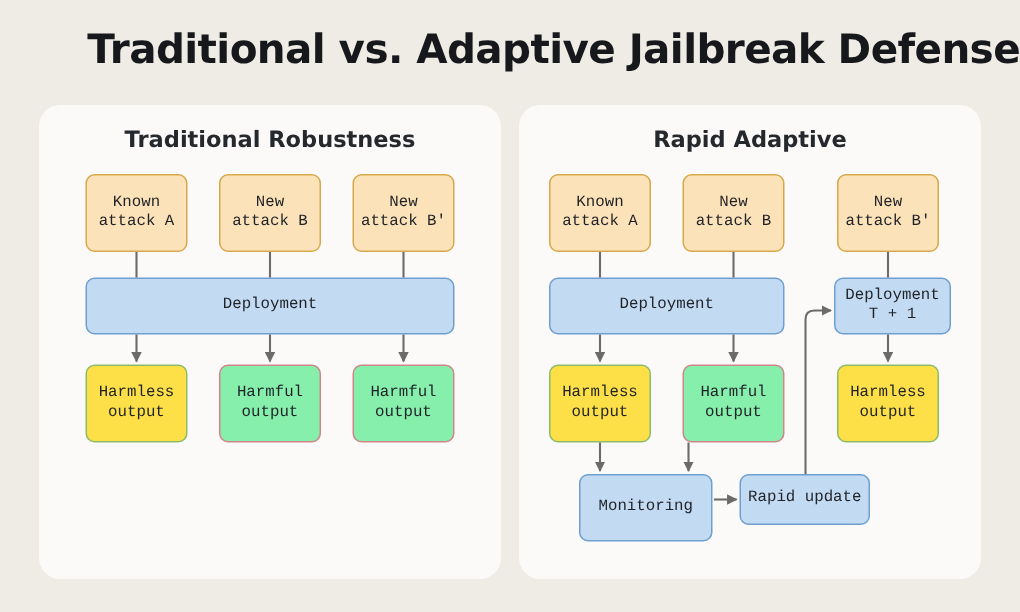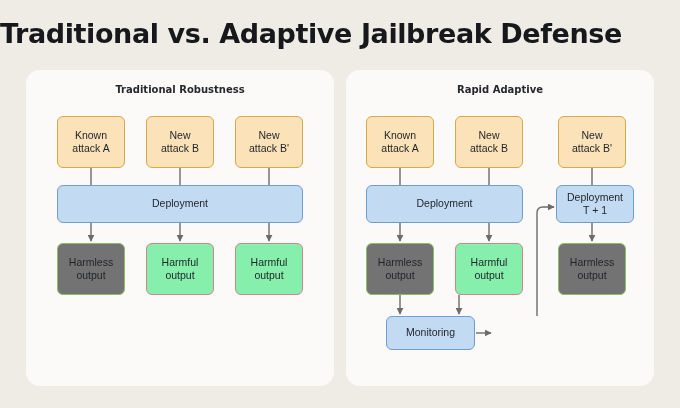--- a/index.html
+++ b/index.html
@@ -16,21 +16,21 @@
   #root {
     position: relative;
     width: 680px;
     height: 408px;
   }
   .title {
     position: absolute;
     left: 0;
     top: 18px;
     width: 680px;
-    text-align: left;
+    text-align: right;
     font-size: 27px;
     font-weight: bold;
     letter-spacing: -0.4px;
     color: #16181c;
     font-family: "DejaVu Sans", sans-serif;
   }
   .panel {
     position: absolute;
     top: 70px;
     height: 316px;
@@ -38,44 +38,44 @@
     border-radius: 14px;
   }
   #panel-left  { left: 26px;  width: 308px; }
   #panel-right { left: 346px; width: 308px; }
 
   .panel-title {
     position: absolute;
     top: 14px;
     width: 100%;
     text-align: center;
-    font-size: 10px;
+    font-size: 15px;
     font-weight: bold;
     color: #25282d;
     font-family: "DejaVu Sans", sans-serif;
   }
 
   .node {
     position: absolute;
     box-sizing: border-box;
     border-radius: 6px;
     border: 1px solid #999;
     display: flex;
     align-items: center;
     justify-content: center;
     text-align: center;
     font-size: 10.5px;
     line-height: 13.5px;
     color: #1f2227;
-    font-family: Liberation Sans, sans-serif;
+    font-family: Liberation Mono, monospace;
     white-space: pre-line;
   }
   .n-orange { background: #fbe2b8; border-color: #d8a94a; }
   .n-blue   { background: #c2daf2; border-color: #6e9fd0; }
-  .n-green  { background: #737373; border-color: #8cbb69; }
+  .n-green  { background: #fde047; border-color: #8cbb69; }
   .n-red    { background: #86efac; border-color: #d1848a; }
 
   .edges {
     position: absolute;
     left: 0; top: 0;
     width: 680px; height: 408px;
     pointer-events: none;
   }
 </style>
 </head>
@@ -119,21 +119,22 @@
     <div class="node n-blue" style="left:210px; top:115px; width:78px; height:38px;">Deployment
 T + 1</div>
 
     <div class="node n-green" style="left:20px;  top:173px; width:68px; height:52px;">Harmless
 output</div>
     <div class="node n-red" style="left:109px; top:173px; width:68px; height:52px;">Harmful
 output</div>
     <div class="node n-green" style="left:212px; top:173px; width:68px; height:52px;">Harmless
 output</div>
 
-    <div class="node n-blue" style="left:40px;  top:246px; width:89px; height:34px;">Monitoring</div>
+    <div class="node n-blue" style="left:40px;  top:246px; width:89px; height:45px;">Monitoring</div>
+    <div class="node n-blue" style="left:147px; top:246px; width:87px; height:34px;">Rapid update</div>
   </div>
 
   <svg class="edges" viewBox="0 0 680 408">
     <defs>
       <marker id="ah" viewBox="0 0 10 10" refX="9" refY="5" markerWidth="5" markerHeight="5" orient="auto-start-reverse">
         <path d="M 0 0 L 10 5 L 0 10 z" fill="#6b6b6b"></path>
       </marker>
     </defs>
     <g stroke="#6b6b6b" stroke-width="1.4" fill="none">
 

